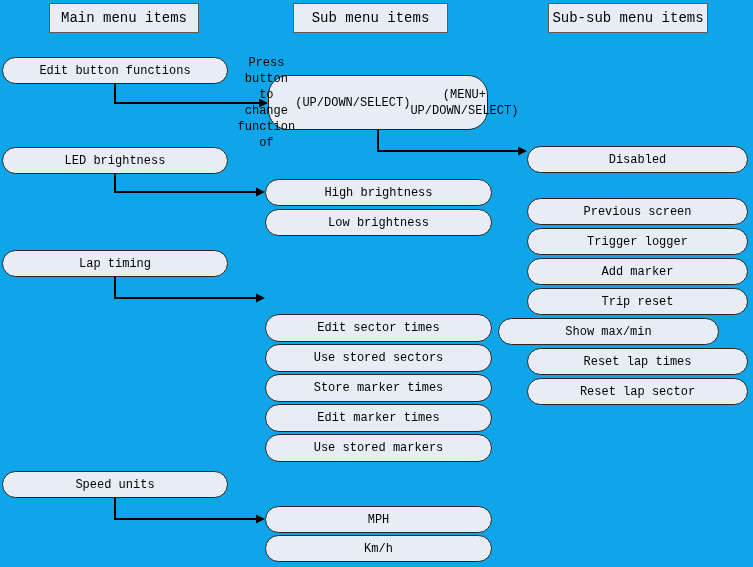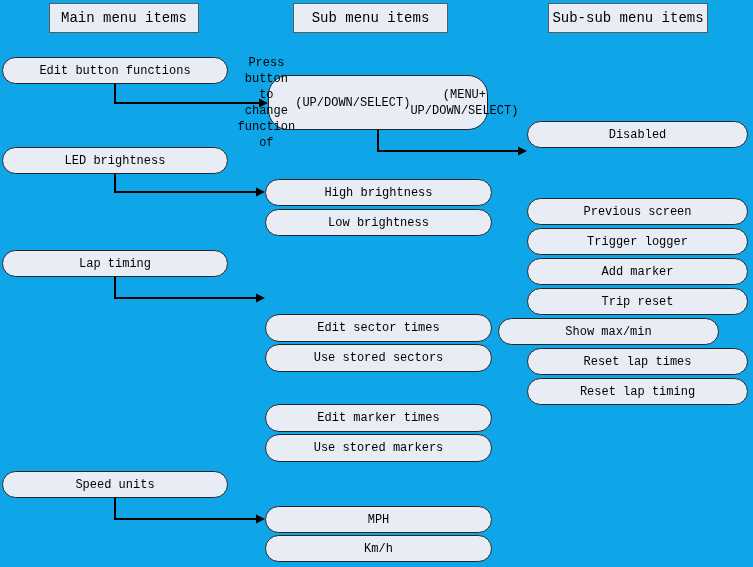--- a/index.html
+++ b/index.html
@@ -61,21 +61,21 @@
   .b-low  {left:265px;top:209px;width:227px; height:27px;}
   .b-ssec {left:265px;top:284px;width:227px; height:28px;}
   .b-esec {left:265px;top:314px;width:227px; height:28px;}
   .b-usec {left:265px;top:344px;width:227px; height:28px;}
   .b-smar {left:265px;top:374px;width:227px; height:28px;}
   .b-emar {left:265px;top:404px;width:227px; height:28px;}
   .b-umar {left:265px;top:434px;width:227px; height:28px;}
   .b-mph  {left:265px;top:506px;width:227px; height:27px;}
   .b-kmh  {left:265px;top:535px;width:227px; height:27px;}
   
-  .b-dis  {left:527px;top:121px;width:221px; height:27px;}
+  .b-dis  {left:527px;top:146px;width:221px; height:27px;}
   .b-next {left:527px;top:168px;width:221px; height:27px;}
   .b-prev {left:527px;top:198px;width:221px; height:27px;}
   .b-trig {left:527px;top:228px;width:221px; height:27px;}
   .b-addm {left:527px;top:258px;width:221px; height:27px;}
   .b-trip {left:527px;top:288px;width:221px; height:27px;}
   .b-maxm {left:498px;top:318px;width:221px; height:27px;}
   .b-rlt  {left:527px;top:348px;width:221px; height:27px;}
   .b-rlc  {left:527px;top:378px;width:221px; height:27px;}
   #connectors{position:absolute;left:0;top:0;width:753px;height:567px;pointer-events:none;}
   #connectors path{fill:none;stroke:var(--line);stroke-width:2px;}
@@ -97,33 +97,34 @@
 
   <div class="bigbox b-press">
     <span>Press button to change function of</span>
     <span>(UP/DOWN/SELECT)</span>
     <span>(MENU+ UP/DOWN/SELECT)</span>
   </div>
   <div class="pill b-high">High brightness</div>
   <div class="pill b-low">Low brightness</div>
   <div class="pill b-esec">Edit sector times</div>
   <div class="pill b-usec">Use stored sectors</div>
+  <div class="pill b-smar">Store marker times</div>
   <div class="pill b-emar">Edit marker times</div>
   <div class="pill b-umar">Use stored markers</div>
   <div class="pill b-mph">MPH</div>
   <div class="pill b-kmh">Km/h</div>
 
   <div class="pill b-dis">Disabled</div>
   <div class="pill b-prev">Previous screen</div>
   <div class="pill b-trig">Trigger logger</div>
   <div class="pill b-addm">Add marker</div>
   <div class="pill b-trip">Trip reset</div>
   <div class="pill b-maxm">Show max/min</div>
   <div class="pill b-rlt">Reset lap times</div>
-  <div class="pill b-rlc">Reset lap timing</div>
+  <div class="pill b-rlc">Reset lap sector</div>
 
   <svg id="connectors" viewBox="0 0 753 567" xmlns="http://www.w3.org/2000/svg">
     <g>
       <path d="M 115 84 L 115 103 L 259 103"></path>
       <polygon points="259,98.5 259,107.5 268,103"></polygon>
     </g>
     <g>
       <path d="M 378 130 L 378 151 L 518 151"></path>
       <polygon points="518,146.5 518,155.5 527,151"></polygon>
     </g>

